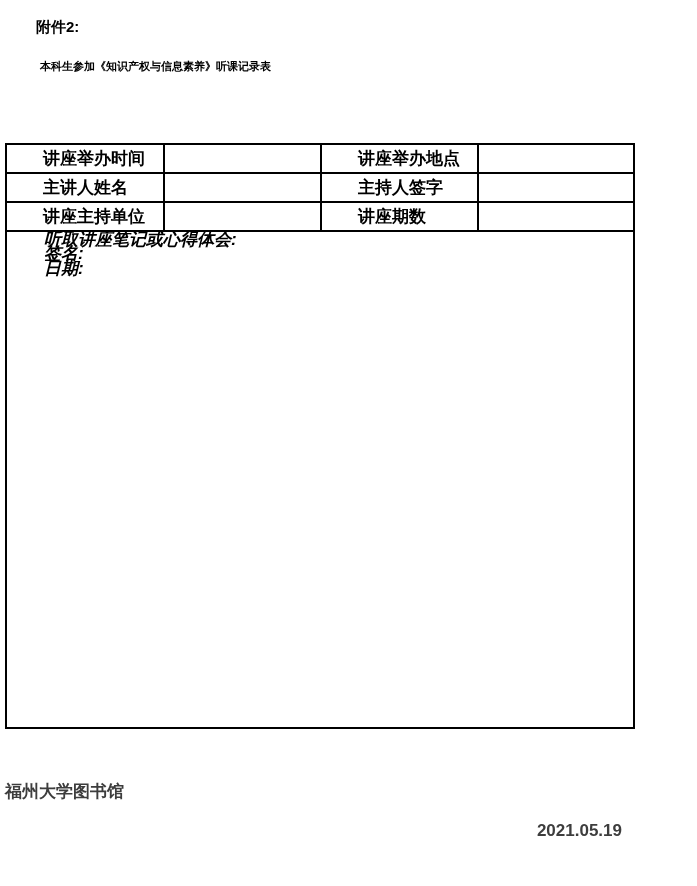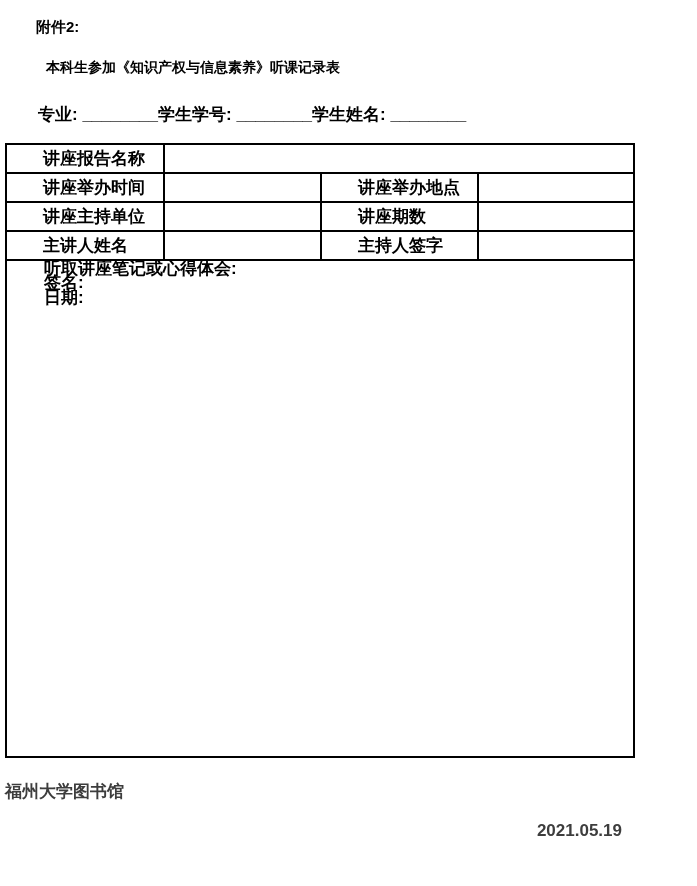--- a/index.html
+++ b/index.html
@@ -17,22 +17,22 @@
   }
   .attachment {
     position: absolute;
     left: 36px; top: 19px;
     font-size: 15px; font-weight: bold;
     line-height: 1.1;
     white-space: nowrap;
   }
   .doc-title {
     position: absolute;
-    left: 46px; top: 60px;
-    font-size: 14px; font-weight: bold;
+    left: 40px; top: 60px;
+    font-size: 11px; font-weight: bold;
     line-height: 1.1;
     white-space: nowrap;
     font-family: Liberation Serif, serif;
   }
   .info-line {
     position: absolute;
     left: 38px; top: 106px;
     font-size: 17px; font-weight: bold;
     line-height: 1.1;
     white-space: nowrap;
@@ -51,20 +51,21 @@
     vertical-align: middle;
     overflow: hidden;
   }
   td.label-cell { padding-left: 36px; }
   td.value-cell { }
   tr.data-row td { height: 29px; }
   tr.notes-row td {
     height: 497px;
     vertical-align: top;
     padding: 1px 0 0 37px;
+    font-style: italic;
   }
   .notes-line {
     line-height: 0.85;
     font-size: 17px;
     font-weight: bold;
     white-space: nowrap;
   }
   .footer-org {
     position: absolute;
     left: 5px; top: 783px;
@@ -88,50 +89,45 @@
 </style>
 </head>
 <body>
 
 <div class="page">
 
   <div class="attachment">附件2:</div>
 
   <div class="doc-title">本科生参加《知识产权与信息素养》听课记录表</div>
 
-  <div class="info-line"><span>专业: </span><span>________</span><span>学生学号: </span><span>________</span><span>学生姓名: </span><span>________</span></div>
 
   <table class="record-table">
     <colgroup>
       <col style="width:158px">
       <col style="width:157px">
       <col style="width:157px">
       <col style="width:156px">
     </colgroup>
     <tbody>
       <tr class="data-row">
-        <td class="label-cell">讲座报告名称</td>
-        <td class="value-cell" colspan="3"></td>
-      </tr>
-      <tr class="data-row">
         <td class="label-cell">讲座举办时间</td>
         <td class="value-cell"></td>
         <td class="label-cell">讲座举办地点</td>
         <td class="value-cell"></td>
       </tr>
       <tr class="data-row">
+        <td class="label-cell">主讲人姓名</td>
+        <td class="value-cell"></td>
+        <td class="label-cell">主持人签字</td>
+        <td class="value-cell"></td>
+      </tr>
+      <tr class="data-row">
         <td class="label-cell">讲座主持单位</td>
         <td class="value-cell"></td>
         <td class="label-cell">讲座期数</td>
-        <td class="value-cell"></td>
-      </tr>
-      <tr class="data-row">
-        <td class="label-cell">主讲人姓名</td>
-        <td class="value-cell"></td>
-        <td class="label-cell">主持人签字</td>
         <td class="value-cell"></td>
       </tr>
       <tr class="notes-row">
         <td colspan="4">
           <div class="notes-line">听取讲座笔记或心得体会:</div>
           <div class="notes-line">签名:</div>
           <div class="notes-line">日期:</div>
         </td>
       </tr>
     </tbody>

